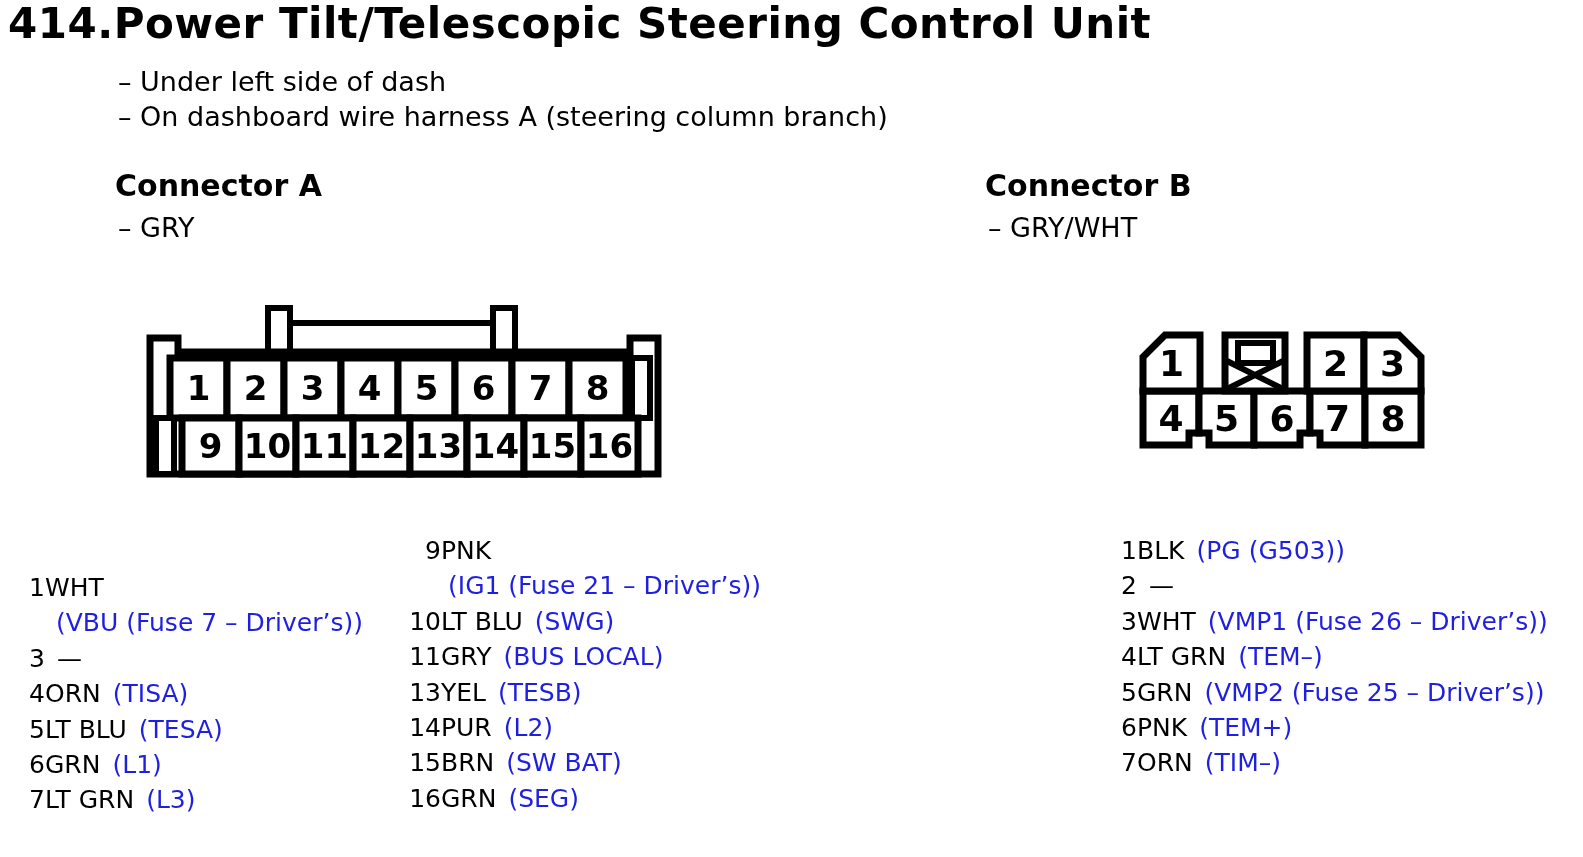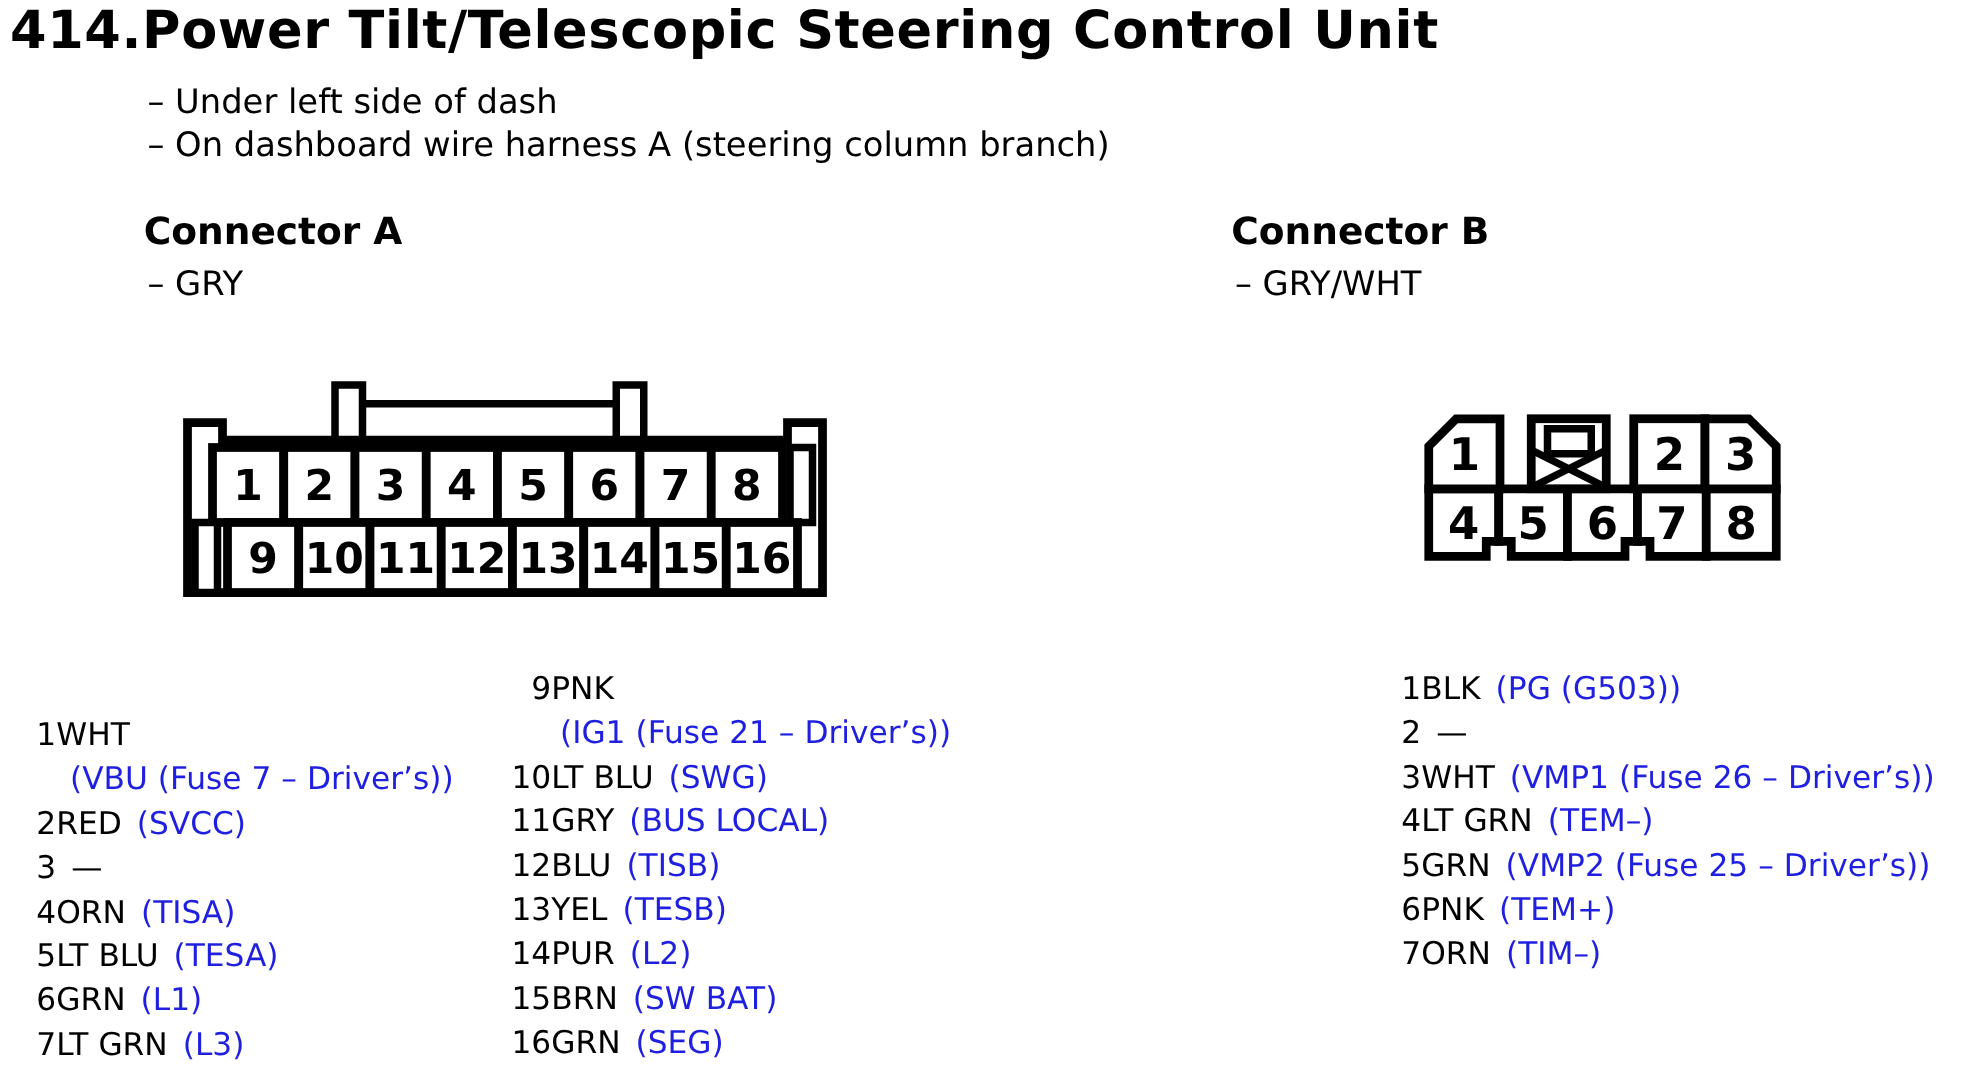--- a/index.html
+++ b/index.html
@@ -118,33 +118,31 @@
     <text x="36" y="104" class="pinnum-b">4</text>
     <text x="91.5" y="104" class="pinnum-b">5</text>
     <text x="147" y="104" class="pinnum-b">6</text>
     <text x="202.5" y="104" class="pinnum-b">7</text>
     <text x="258" y="104" class="pinnum-b">8</text>
   </svg>
 
 <div id="list-a1" class="abs pin-list" style="left:28px;top:546px;margin-top:24px;">
     <div class="pin-row"><span class="pin-num" style="width: 17px;">1</span><span class="pin-wire">WHT</span></div>
     <div class="pin-row-cont" style="margin-left: 28px;"><span class="pin-signal">(VBU (Fuse 7 – Driver’s))</span></div>
-    <div class="pin-row"><span class="pin-num" style="width: 17px;">2</span><span class="pin-wire">RED</span><span class="pin-signal">(SVCC)</span></div>
     <div class="pin-row"><span class="pin-num" style="width: 17px;">3</span><span class="pin-wire nc">—</span></div>
     <div class="pin-row"><span class="pin-num" style="width: 17px;">4</span><span class="pin-wire">ORN</span><span class="pin-signal">(TISA)</span></div>
     <div class="pin-row"><span class="pin-num" style="width: 17px;">5</span><span class="pin-wire">LT BLU</span><span class="pin-signal">(TESA)</span></div>
     <div class="pin-row"><span class="pin-num" style="width: 17px;">6</span><span class="pin-wire">GRN</span><span class="pin-signal">(L1)</span></div>
     <div class="pin-row"><span class="pin-num" style="width: 17px;">7</span><span class="pin-wire">LT GRN</span><span class="pin-signal">(L3)</span></div>
   </div>
 <div id="list-a2" class="abs pin-list" style="left:408px;top:533px;">
     <div class="pin-row"><span class="pin-num" style="width: 33px;">9</span><span class="pin-wire">PNK</span></div>
     <div class="pin-row-cont" style="margin-left: 40px;"><span class="pin-signal">(IG1 (Fuse 21 – Driver’s))</span></div>
     <div class="pin-row"><span class="pin-num" style="width: 33px;">10</span><span class="pin-wire">LT BLU</span><span class="pin-signal">(SWG)</span></div>
     <div class="pin-row"><span class="pin-num" style="width: 33px;">11</span><span class="pin-wire">GRY</span><span class="pin-signal">(BUS LOCAL)</span></div>
-    <div class="pin-row"><span class="pin-num" style="width: 33px;">12</span><span class="pin-wire">BLU</span><span class="pin-signal">(TISB)</span></div>
     <div class="pin-row"><span class="pin-num" style="width: 33px;">13</span><span class="pin-wire">YEL</span><span class="pin-signal">(TESB)</span></div>
     <div class="pin-row"><span class="pin-num" style="width: 33px;">14</span><span class="pin-wire">PUR</span><span class="pin-signal">(L2)</span></div>
     <div class="pin-row"><span class="pin-num" style="width: 33px;">15</span><span class="pin-wire">BRN</span><span class="pin-signal">(SW BAT)</span></div>
     <div class="pin-row"><span class="pin-num" style="width: 33px;">16</span><span class="pin-wire">GRN</span><span class="pin-signal">(SEG)</span></div>
   </div>
 <div id="list-b" class="abs pin-list" style="left:1120px;top:533px;">
     <div class="pin-row"><span class="pin-num" style="width: 17px;">1</span><span class="pin-wire">BLK</span><span class="pin-signal">(PG (G503))</span></div>
     <div class="pin-row"><span class="pin-num" style="width: 17px;">2</span><span class="pin-wire nc">—</span></div>
     <div class="pin-row"><span class="pin-num" style="width: 17px;">3</span><span class="pin-wire">WHT</span><span class="pin-signal">(VMP1 (Fuse 26 – Driver’s))</span></div>
     <div class="pin-row"><span class="pin-num" style="width: 17px;">4</span><span class="pin-wire">LT GRN</span><span class="pin-signal">(TEM–)</span></div>

